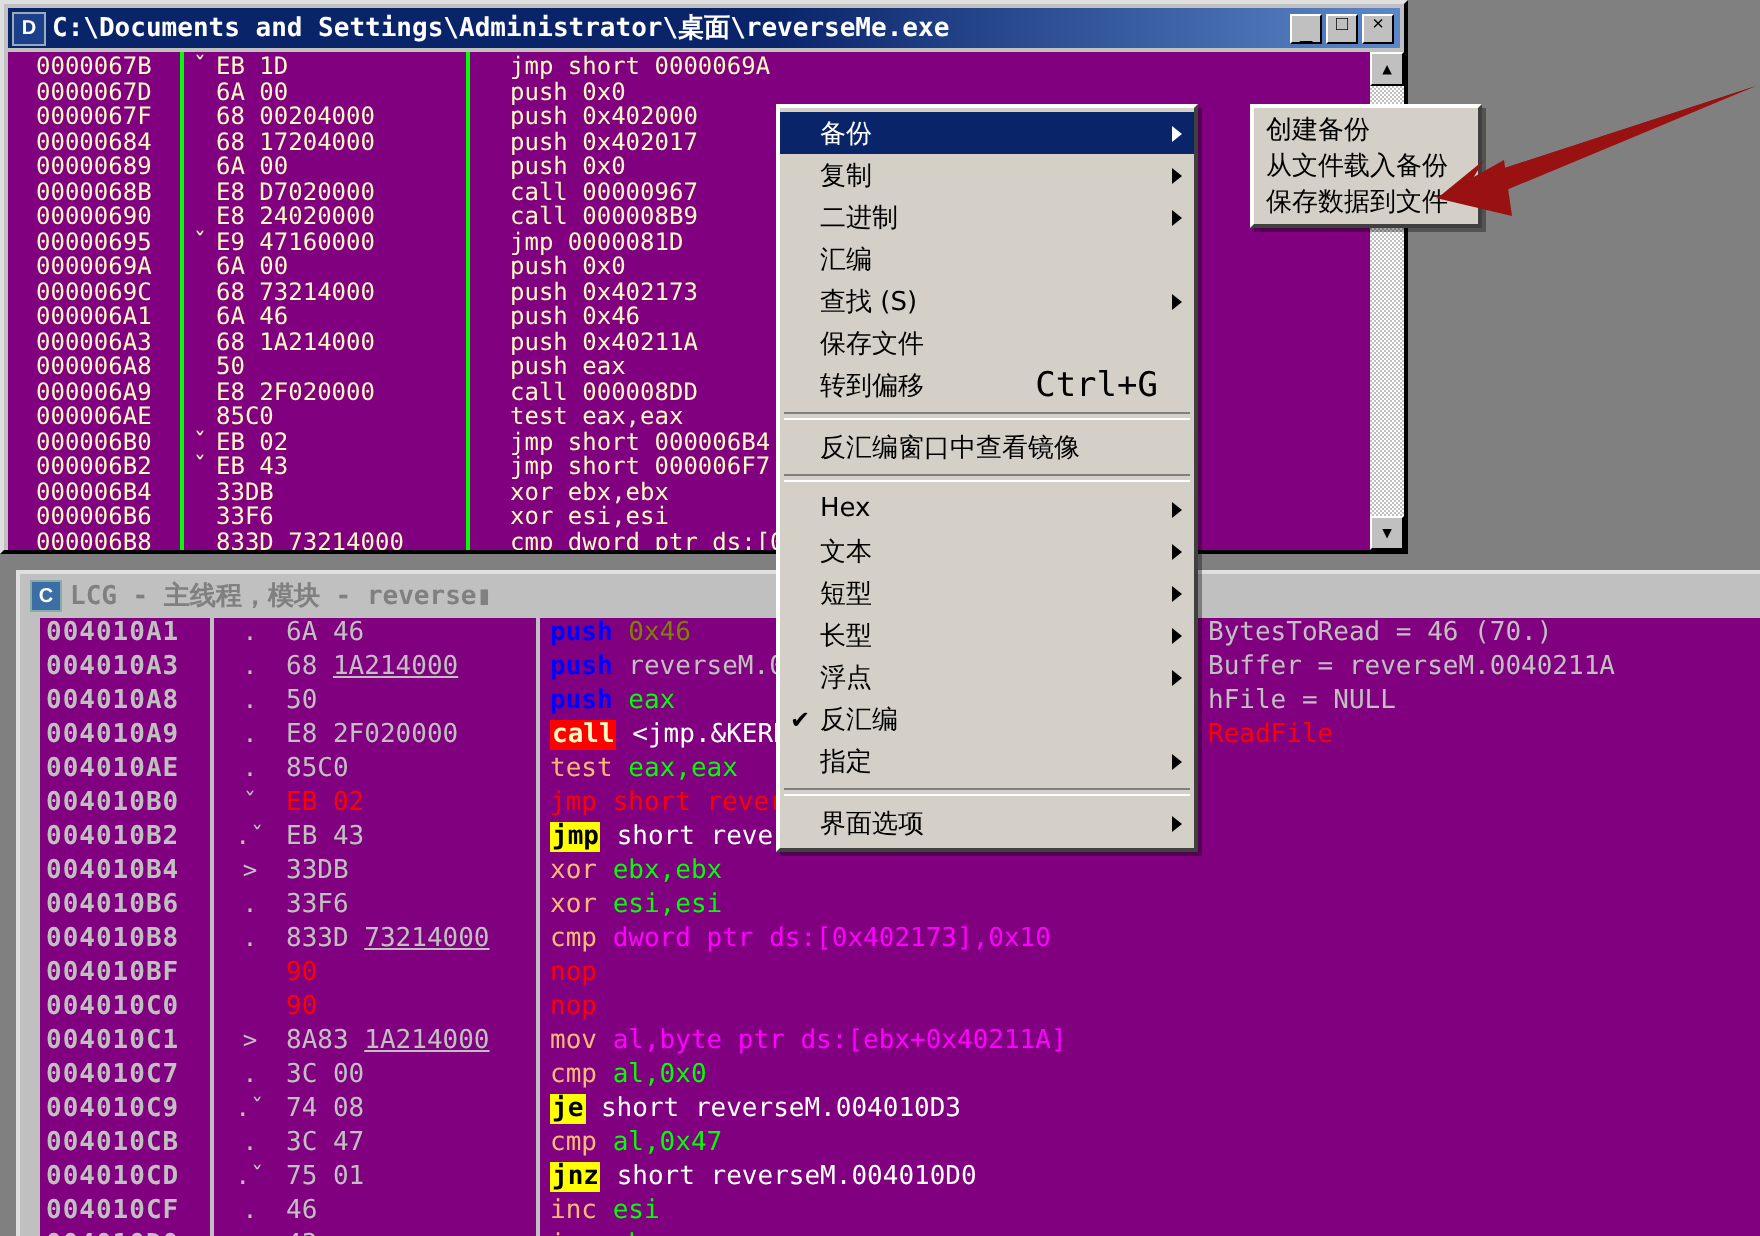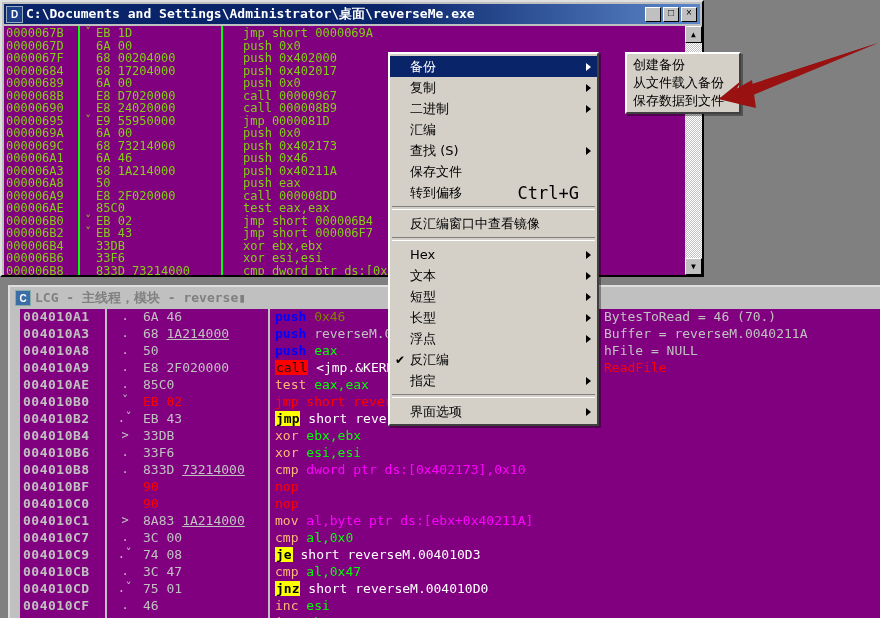--- a/index.html
+++ b/index.html
@@ -46,22 +46,22 @@
   }
   .tb-btn span{position:relative;top:-1px;}
   .tb-btn.min span{top:2px;font-size:11px;}
 
   #top-client{
     position:absolute;left:2px;top:24px;width:698px;height:249px;
     background:#800080;overflow:hidden;
   }
   .hexpane{position:absolute;left:0;top:0;width:681px;height:249px;background:#800080;}
 
-  .hrow{height:12.5px;line-height:12.5px;white-space:nowrap;display:flex;color:#84cc16;
-        font:12px "DejaVu Sans Mono",monospace;}
+  .hrow{height:12.5px;line-height:12.5px;white-space:nowrap;display:flex;color:#fef9c3;
+        font:12px "DejaVu Sans Mono",monospace;margin-left:12px;}
   .hrow .c-addr{width:74px;flex:none;padding-left:2px;box-sizing:border-box;}
   .hrow .c-sep{width:2px;flex:none;background:#00ff00;height:12.5px;}
   .hrow .c-mark{width:16px;flex:none;text-align:center;}
   .hrow .c-bytes{width:125px;flex:none;}
   .hrow .c-sep2{width:2px;flex:none;background:#00ff00;height:12.5px;}
   .hrow .c-text{flex:1;padding-left:20px;}
 
   
   .vscroll{
     position:absolute;right:0;top:0;width:17px;height:249px;
@@ -110,21 +110,21 @@
   .d-cmt{flex:1;padding-left:4px;color:#c0c0c0;}
   .d-bytes u{text-decoration:underline;}
   .red{color:#ff0000;}
   .kw-blue{color:#0000ff;font-weight:bold;}
   .kw-yellow{color:#fdba74;}
   .kw-dkyellow{color:#808000;}
   .kw-green{color:#00ff00;}
   .kw-mag{color:#ff00ff;}
   .kw-white{color:#ffffff;}
   .kw-ltgray{color:#c0c0c0;}
-  .hl-red{background:#ff0000;color:#0f172a;font-weight:normal;padding:0 1px;}
+  .hl-red{background:#ff0000;color:#fef9c3;font-weight:bold;padding:0 1px;}
   .hl-yellow{background:#ffff00;color:#000000;font-weight:bold;padding:0 1px;}
   .cmt-red{color:#ff0000;}
 
   
   #ctx-menu{
     position:absolute;left:388px;top:52px;width:211px;
     background:#d4d0c8;
     border-top:2px solid #fff;border-left:2px solid #fff;
     border-right:2px solid #404040;border-bottom:2px solid #404040;
     box-shadow:2px 2px 0 rgba(0,0,0,.35);
@@ -238,21 +238,21 @@
             <div class="c-sep"></div>
             <div class="c-mark"></div>
             <div class="c-bytes">E8 24020000</div>
             <div class="c-sep2"></div>
             <div class="c-text">call 000008B9</div>
           </div>
           <div class="hrow">
             <div class="c-addr">00000695</div>
             <div class="c-sep"></div>
             <div class="c-mark">ˇ</div>
-            <div class="c-bytes">E9 55950000</div>
+            <div class="c-bytes">E9 47160000</div>
             <div class="c-sep2"></div>
             <div class="c-text">jmp 0000081D</div>
           </div>
           <div class="hrow">
             <div class="c-addr">0000069A</div>
             <div class="c-sep"></div>
             <div class="c-mark"></div>
             <div class="c-bytes">6A 00</div>
             <div class="c-sep2"></div>
             <div class="c-text">push 0x0</div>

